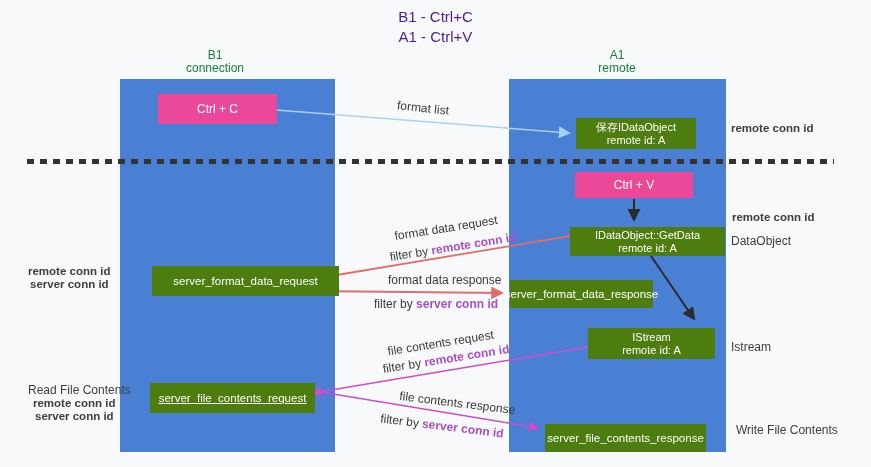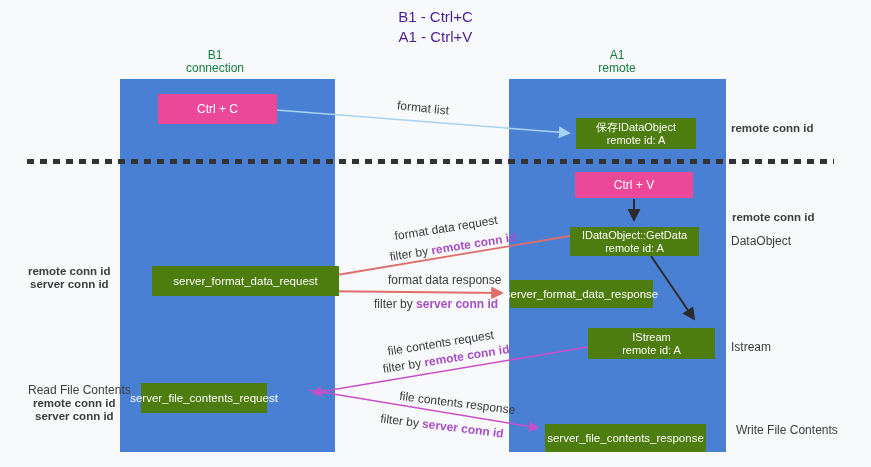--- a/index.html
+++ b/index.html
@@ -92,39 +92,39 @@
 
   <div class="node orange" style="left:576px;top:118px;width:120px;height:31px;">
     <span class="ln">保存IDataObject</span>
     <span class="ln">remote id: A</span>
   </div>
 
   <div class="node green keybox" style="left:575px;top:172px;width:118px;height:26px;text-align:right;">
     <span class="single">Ctrl + V</span>
   </div>
 
-  <div class="node orange" style="left:570px;top:227px;width:129px;height:29px;">
+  <div class="node orange" style="left:570px;top:227px;width:155px;height:29px;">
     <span class="ln">IDataObject::GetData</span>
     <span class="ln">remote id: A</span>
   </div>
 
   <div class="node orange" style="left:152px;top:266px;width:187px;height:30px;">
     <span class="single">server_format_data_request</span>
   </div>
 
   <div class="node orange" style="left:510px;top:280px;width:143px;height:28px;">
     <span class="single">server_format_data_response</span>
   </div>
 
   <div class="node orange" style="left:588px;top:328px;width:127px;height:31px;">
     <span class="ln">IStream</span>
     <span class="ln">remote id: A</span>
   </div>
 
-  <div class="node orange" style="left:141px;top:383px;width:126px;height:30px;">
+  <div class="node orange" style="left:150px;top:383px;width:165px;height:30px;text-decoration:underline;">
     <span class="single">server_file_contents_request</span>
   </div>
 
   <div class="node orange" style="left:545px;top:424px;width:161px;height:28px;">
     <span class="single">server_file_contents_response</span>
   </div>
 
   <div class="flabel" style="left:397px;top:101px;transform:rotate(6deg);">format list</div>
 
   <div class="flabel" style="left:394px;top:221px;transform:rotate(-9deg);">format data request</div>

